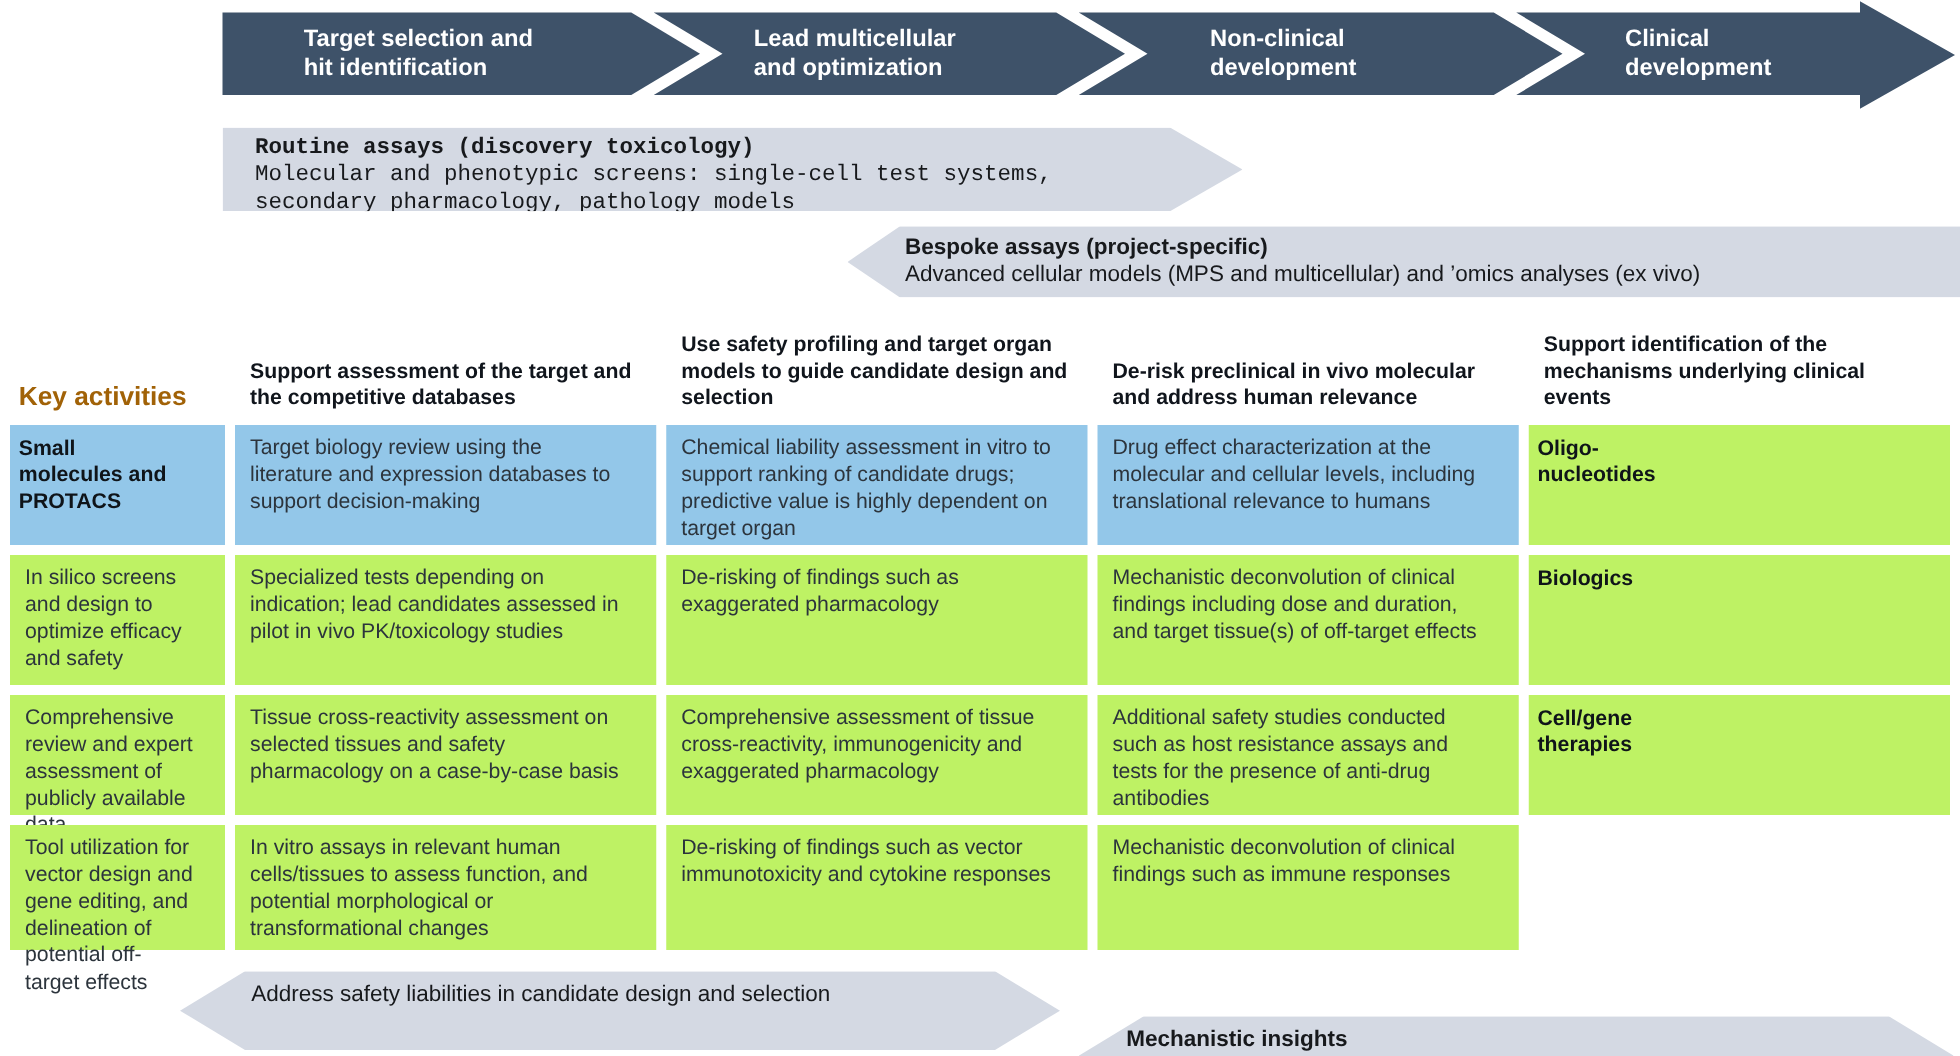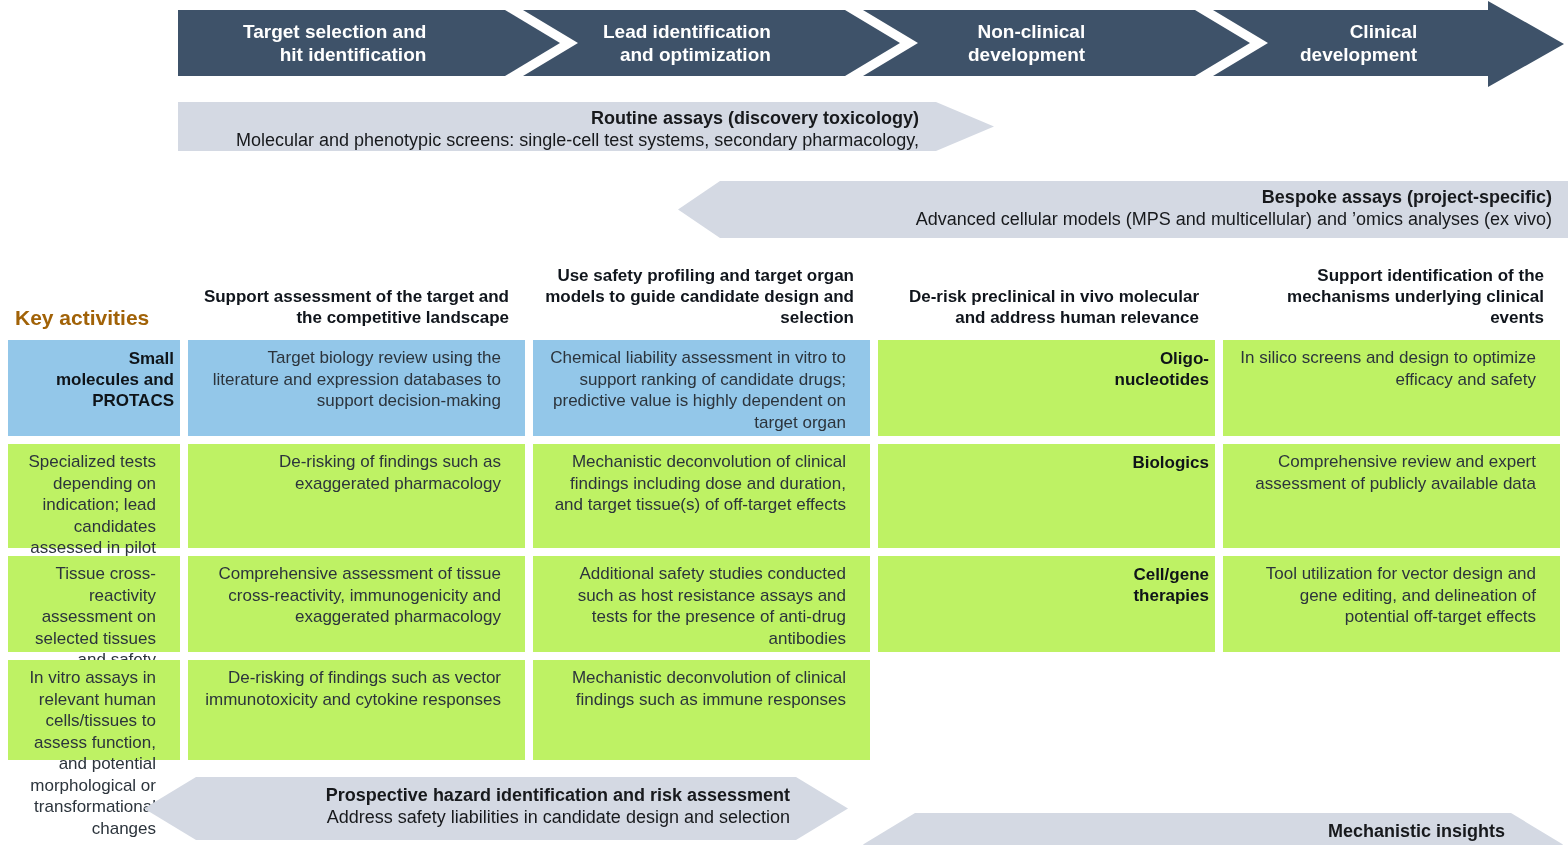--- a/index.html
+++ b/index.html
@@ -1,30 +1,30 @@
 <!DOCTYPE html>
 <html><head>
 <meta charset="utf-8">
 <style>
   html,body{margin:0;padding:0;background:#ffffff;}
   .canvas{
     position:relative;width:1568px;height:845px;background:#ffffff;overflow:hidden;
     font-family:"Liberation Sans","DejaVu Sans",sans-serif;
-    text-align:right;
   }
   .arrows{position:absolute;left:0;top:0;}
   .phase{
     position:absolute;top:20px;color:#ffffff;font-weight:bold;
     font-size:19px;line-height:23px;white-space:pre-line;
   }
   .banner{position:absolute;background:#d4d9e3;color:#17191c;font-size:18px;line-height:22px;box-sizing:border-box;}
   .banner .t{font-weight:bold;}
   .banner-routine{
-    left:178px;top:102px;width:816px;height:49px;padding:5px 75px 0 10px;
+    left:178px;top:102px;width:816px;height:67px;padding:5px 75px 0 26px;
     clip-path:polygon(0 0, calc(100% - 58px) 0, 100% 50%, calc(100% - 58px) 100%, 0 100%);
+    font-family:Liberation Mono, monospace;
   }
   .banner-bespoke{
     left:678px;top:181px;width:890px;height:57px;padding:5px 16px 0 46px;
     clip-path:polygon(42px 0, 100% 0, 100% 100%, 42px 100%, 0 50%);
   }
   .banner-prospective{
     left:144px;top:777px;width:704px;height:63px;padding:7px 58px 0 57px;
     clip-path:polygon(52px 0, calc(100% - 52px) 0, 100% 50%, calc(100% - 52px) 100%, 52px 100%, 0 50%);
   }
   .banner-mechanistic{
@@ -61,48 +61,49 @@
 <div class="canvas">
 
   <svg class="arrows" width="1568" height="90" viewBox="0 0 1568 90">
     <polygon points="178,10 505,10 560,43 505,76 178,76" fill="#3e5269"></polygon>
     <polygon points="523,10 845,10 900,43 845,76 523,76 578,43" fill="#3e5269"></polygon>
     <polygon points="863,10 1195,10 1250,43 1195,76 863,76 918,43" fill="#3e5269"></polygon>
     <polygon points="1213,10 1488,10 1488,1 1564,44 1488,87 1488,76 1213,76 1268,43" fill="#3e5269"></polygon>
   </svg>
   <div class="phase" style="left:243px">Target selection and
 hit identification</div>
-  <div class="phase" style="left:603px">Lead identification
+  <div class="phase" style="left:603px">Lead multicellular
 and optimization</div>
   <div class="phase" style="left:968px">Non-clinical
 development</div>
   <div class="phase" style="left:1300px">Clinical
 development</div>
 
   <div class="banner banner-routine">
     <div class="t">Routine assays (discovery toxicology)</div>
     <div class="b">Molecular and phenotypic screens: single-cell test systems, secondary pharmacology, pathology models</div>
   </div>
   <div class="banner banner-bespoke">
     <div class="t">Bespoke assays (project-specific)</div>
     <div class="b">Advanced cellular models (MPS and multicellular) and ’omics analyses (ex vivo)</div>
   </div>
 
   <div class="matrix">
     <div class="corner">Key activities</div>
-    <div class="hd">Support assessment of the target and the competitive landscape</div>
+    <div class="hd">Support assessment of the target and the competitive databases</div>
     <div class="hd">Use safety profiling and target organ models to guide candidate design and selection</div>
     <div class="hd">De-risk preclinical in vivo molecular and address human relevance</div>
     <div class="hd">Support identification of the mechanisms underlying clinical events</div>
 
     <div class="lbl r-blue">Small
 molecules and
 PROTACS</div>
     <div class="cell r-blue">Target biology review using the literature and expression databases to support decision-making</div>
     <div class="cell r-blue">Chemical liability assessment in vitro to support ranking of candidate drugs; predictive value is highly dependent on target organ</div>
+    <div class="cell r-blue">Drug effect characterization at the molecular and cellular levels, including translational relevance to humans</div>
 
     <div class="lbl r-yellow">Oligo-
 nucleotides</div>
     <div class="cell r-yellow">In silico screens and design to optimize efficacy and safety</div>
     <div class="cell r-yellow">Specialized tests depending on indication; lead candidates assessed in pilot in vivo PK/toxicology studies</div>
     <div class="cell r-yellow">De-risking of findings such as exaggerated pharmacology</div>
     <div class="cell r-yellow">Mechanistic deconvolution of clinical findings including dose and duration, and target tissue(s) of off-target effects</div>
 
     <div class="lbl r-yellow">Biologics</div>
     <div class="cell r-yellow">Comprehensive review and expert assessment of publicly available data</div>
@@ -112,21 +113,20 @@
 
     <div class="lbl r-yellow">Cell/gene
 therapies</div>
     <div class="cell r-yellow">Tool utilization for vector design and gene editing, and delineation of potential off-target effects</div>
     <div class="cell r-yellow">In vitro assays in relevant human cells/tissues to assess function, and potential morphological or transformational changes</div>
     <div class="cell r-yellow">De-risking of findings such as vector immunotoxicity and cytokine responses</div>
     <div class="cell r-yellow">Mechanistic deconvolution of clinical findings such as immune responses</div>
   </div>
 
   <div class="banner banner-prospective">
-    <div class="t">Prospective hazard identification and risk assessment</div>
     <div class="b">Address safety liabilities in candidate design and selection</div>
   </div>
   <div class="banner banner-mechanistic">
     <div class="t">Mechanistic insights</div>
     <div class="b">Activities to define mode of action and off-target effects</div>
   </div>
 
 </div>
 
 </body></html>

